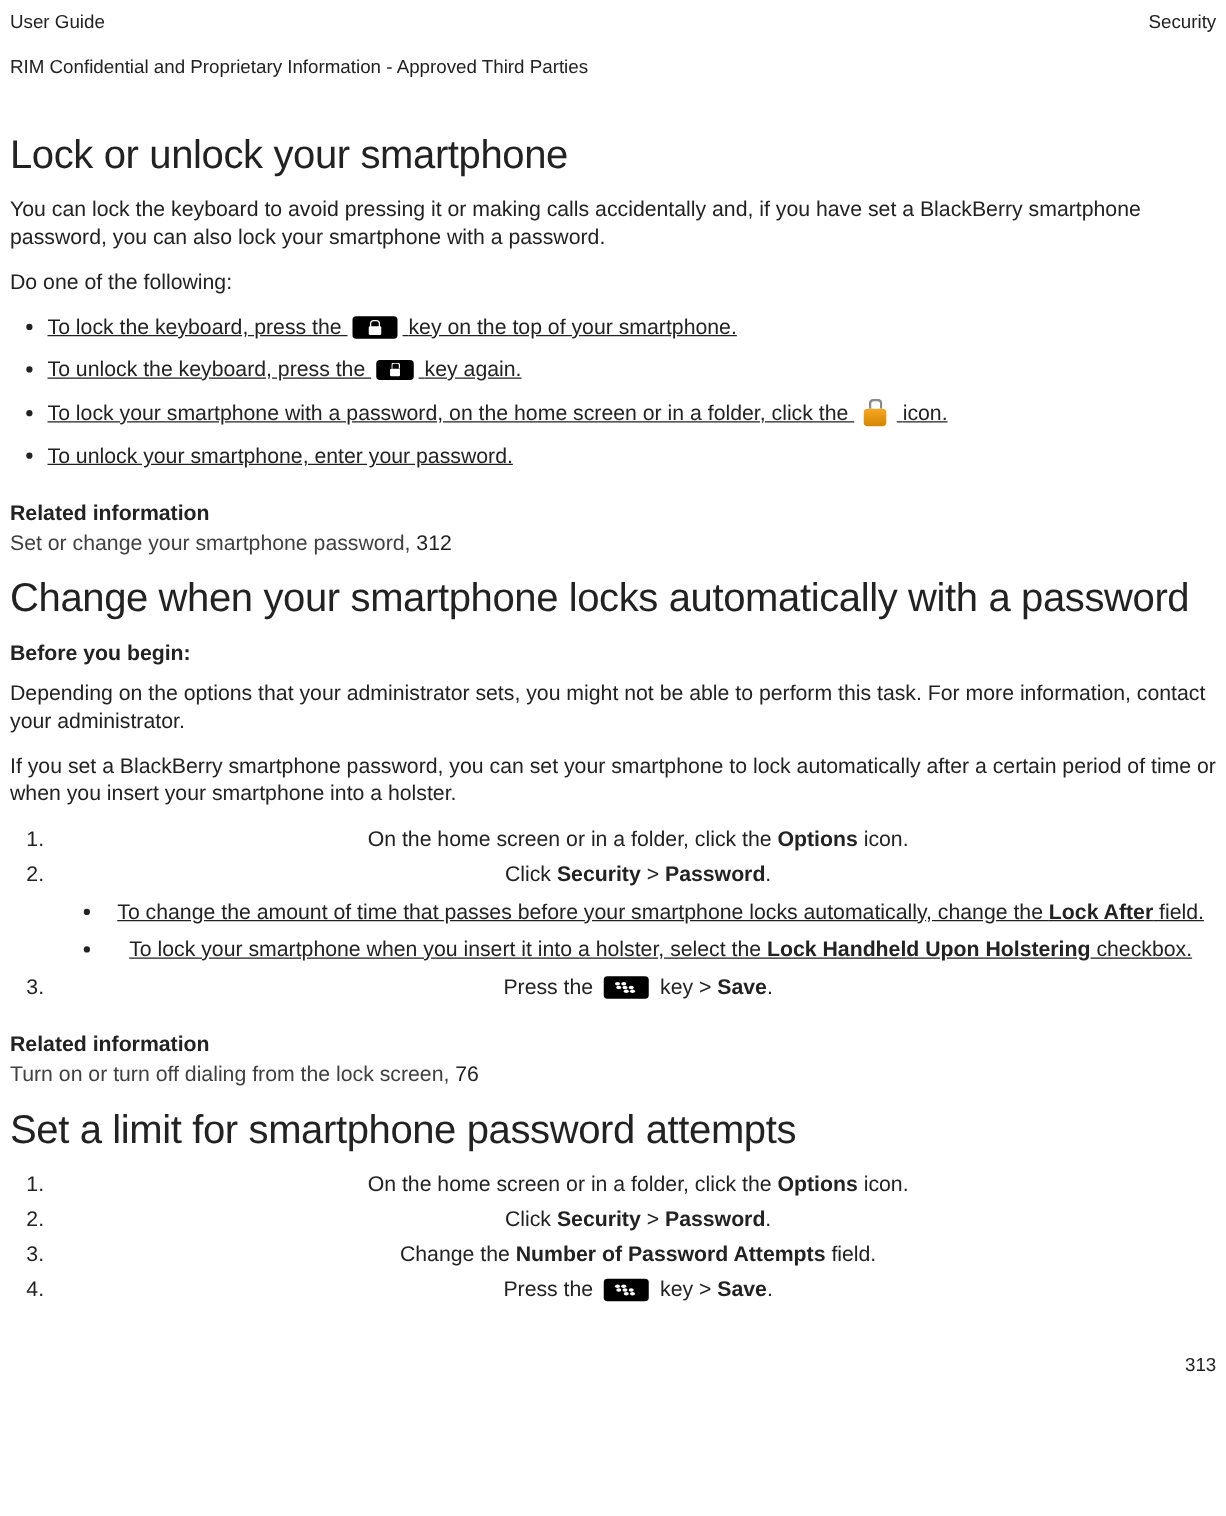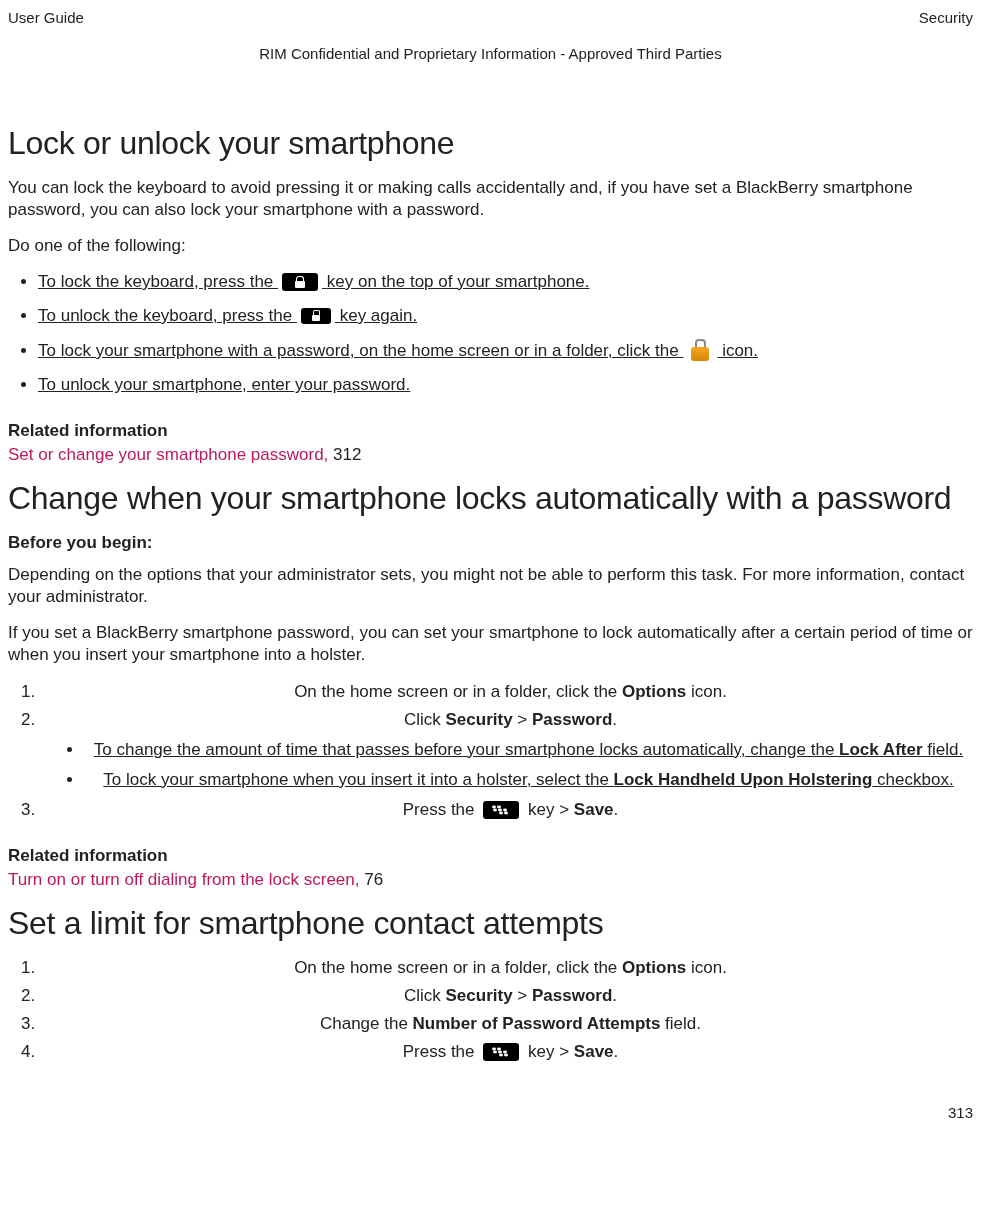--- a/index.html
+++ b/index.html
@@ -12,22 +12,21 @@
     line-height: 1.3;
   }
   .header-row {
     display: flex;
     justify-content: space-between;
     font-size: 15px;
     margin-bottom: 16px;
   }
   .header-sub {
     font-size: 15px;
-    margin-bottom: 60px;
-    text-align: center;
+    margin-bottom: 40px;
   }
   h1 {
     font-weight: normal;
     font-size: 32px;
     margin: 12px 0 12px 0;
     letter-spacing: -0.3px;
   }
   p { margin: 10px 0 14px 0; }
   .bullet-list {
     list-style: disc;
@@ -55,21 +54,21 @@
   .sub-bullets > li {
     margin: 4px 0 8px 0;
     padding-left: 0px;
     text-decoration: underline;
   }
   .bold { font-weight: bold; }
   .rel-info-hdr {
     font-weight: bold;
     margin: 24px 0 2px 0;
   }
-  .link { color: #be185d; }
+  .link { color: #404040; }
   .page-num {
     text-align: right;
     font-size: 15px;
     margin-top: 40px;
   }
   .key-lock {
     display: inline-block;
     width: 36px;
     height: 18px;
     background: #000;
@@ -237,21 +236,21 @@
     </span>
     <span> key &gt; </span><span class="bold">Save</span><span>.</span>
   </li>
 </ol>
 
 <div class="rel-info-hdr">Related information</div>
 <div>
   <span class="link">Turn on or turn off dialing from the lock screen, </span><span>76</span>
 </div>
 
-<h1>Set a limit for smartphone contact attempts</h1>
+<h1>Set a limit for smartphone password attempts</h1>
 
 <ol class="num-list">
   <li>
     <span>On the home screen or in a folder, click the </span><span class="bold">Options</span><span> icon.</span>
   </li>
   <li>
     <span>Click </span><span class="bold">Security</span><span> &gt; </span><span class="bold">Password</span><span>.</span>
   </li>
   <li>
     <span>Change the </span><span class="bold">Number of Password Attempts</span><span> field.</span>

